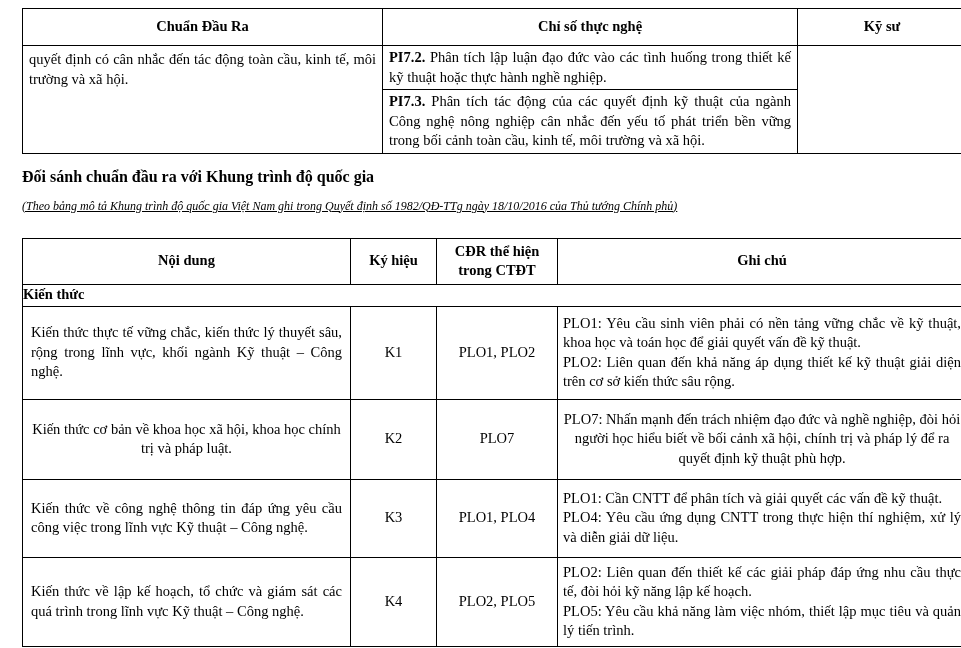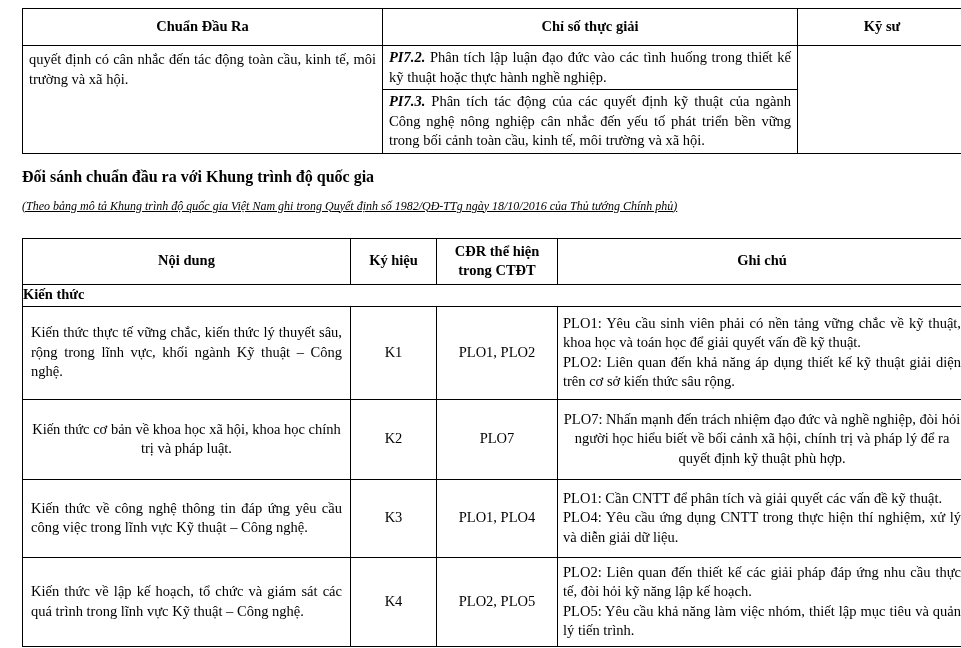--- a/index.html
+++ b/index.html
@@ -38,21 +38,21 @@
     text-align: justify;
     padding-top: 4px;
   }
   .t1-pi {
     vertical-align: top;
     text-align: justify;
     padding-top: 2px;
   }
   .t1-pi-1 { height: 41px; }
   .t1-pi-2 { height: 59px; }
-  .pi-label { font-weight: bold; font-style: italic; }
+  .pi-label { font-weight: bold; }
 
   
   .section-heading {
     margin: 13px 0 2px 0;
     font-size: 16px;
     line-height: 20px;
     font-weight: bold;
   }
   .section-note {
     margin: 8px 0 0 0;
@@ -100,21 +100,21 @@
 
   <table class="table1">
     <colgroup>
       <col style="width:360px">
         <col style="width:415px">
         <col style="width:169px">
     </colgroup>
     <tbody>
         <tr class="t1-head">
       <th>Chuẩn Đầu Ra</th>
-      <th>Chỉ số thực giải</th>
+      <th>Chỉ số thực nghệ</th>
       <th>Kỹ sư</th>
     </tr>
     <tr>
       <td class="t1-col1" rowspan="2">quyết định có cân nhắc đến tác động toàn cầu, kinh tế, môi trường và xã hội.</td>
       <td class="t1-pi t1-pi-1"><b class="pi-label">PI7.2.</b> <span>Phân tích lập luận đạo đức vào các tình huống trong thiết kế kỹ thuật hoặc thực hành nghề nghiệp.</span></td>
       <td rowspan="2"></td>
     </tr>
     <tr>
       <td class="t1-pi t1-pi-2"><b class="pi-label">PI7.3.</b> <span>Phân tích tác động của các quyết định kỹ thuật của ngành Công nghệ nông nghiệp cân nhắc đến yếu tố phát triển bền vững trong bối cảnh toàn cầu, kinh tế, môi trường và xã hội.</span></td>
     </tr>

